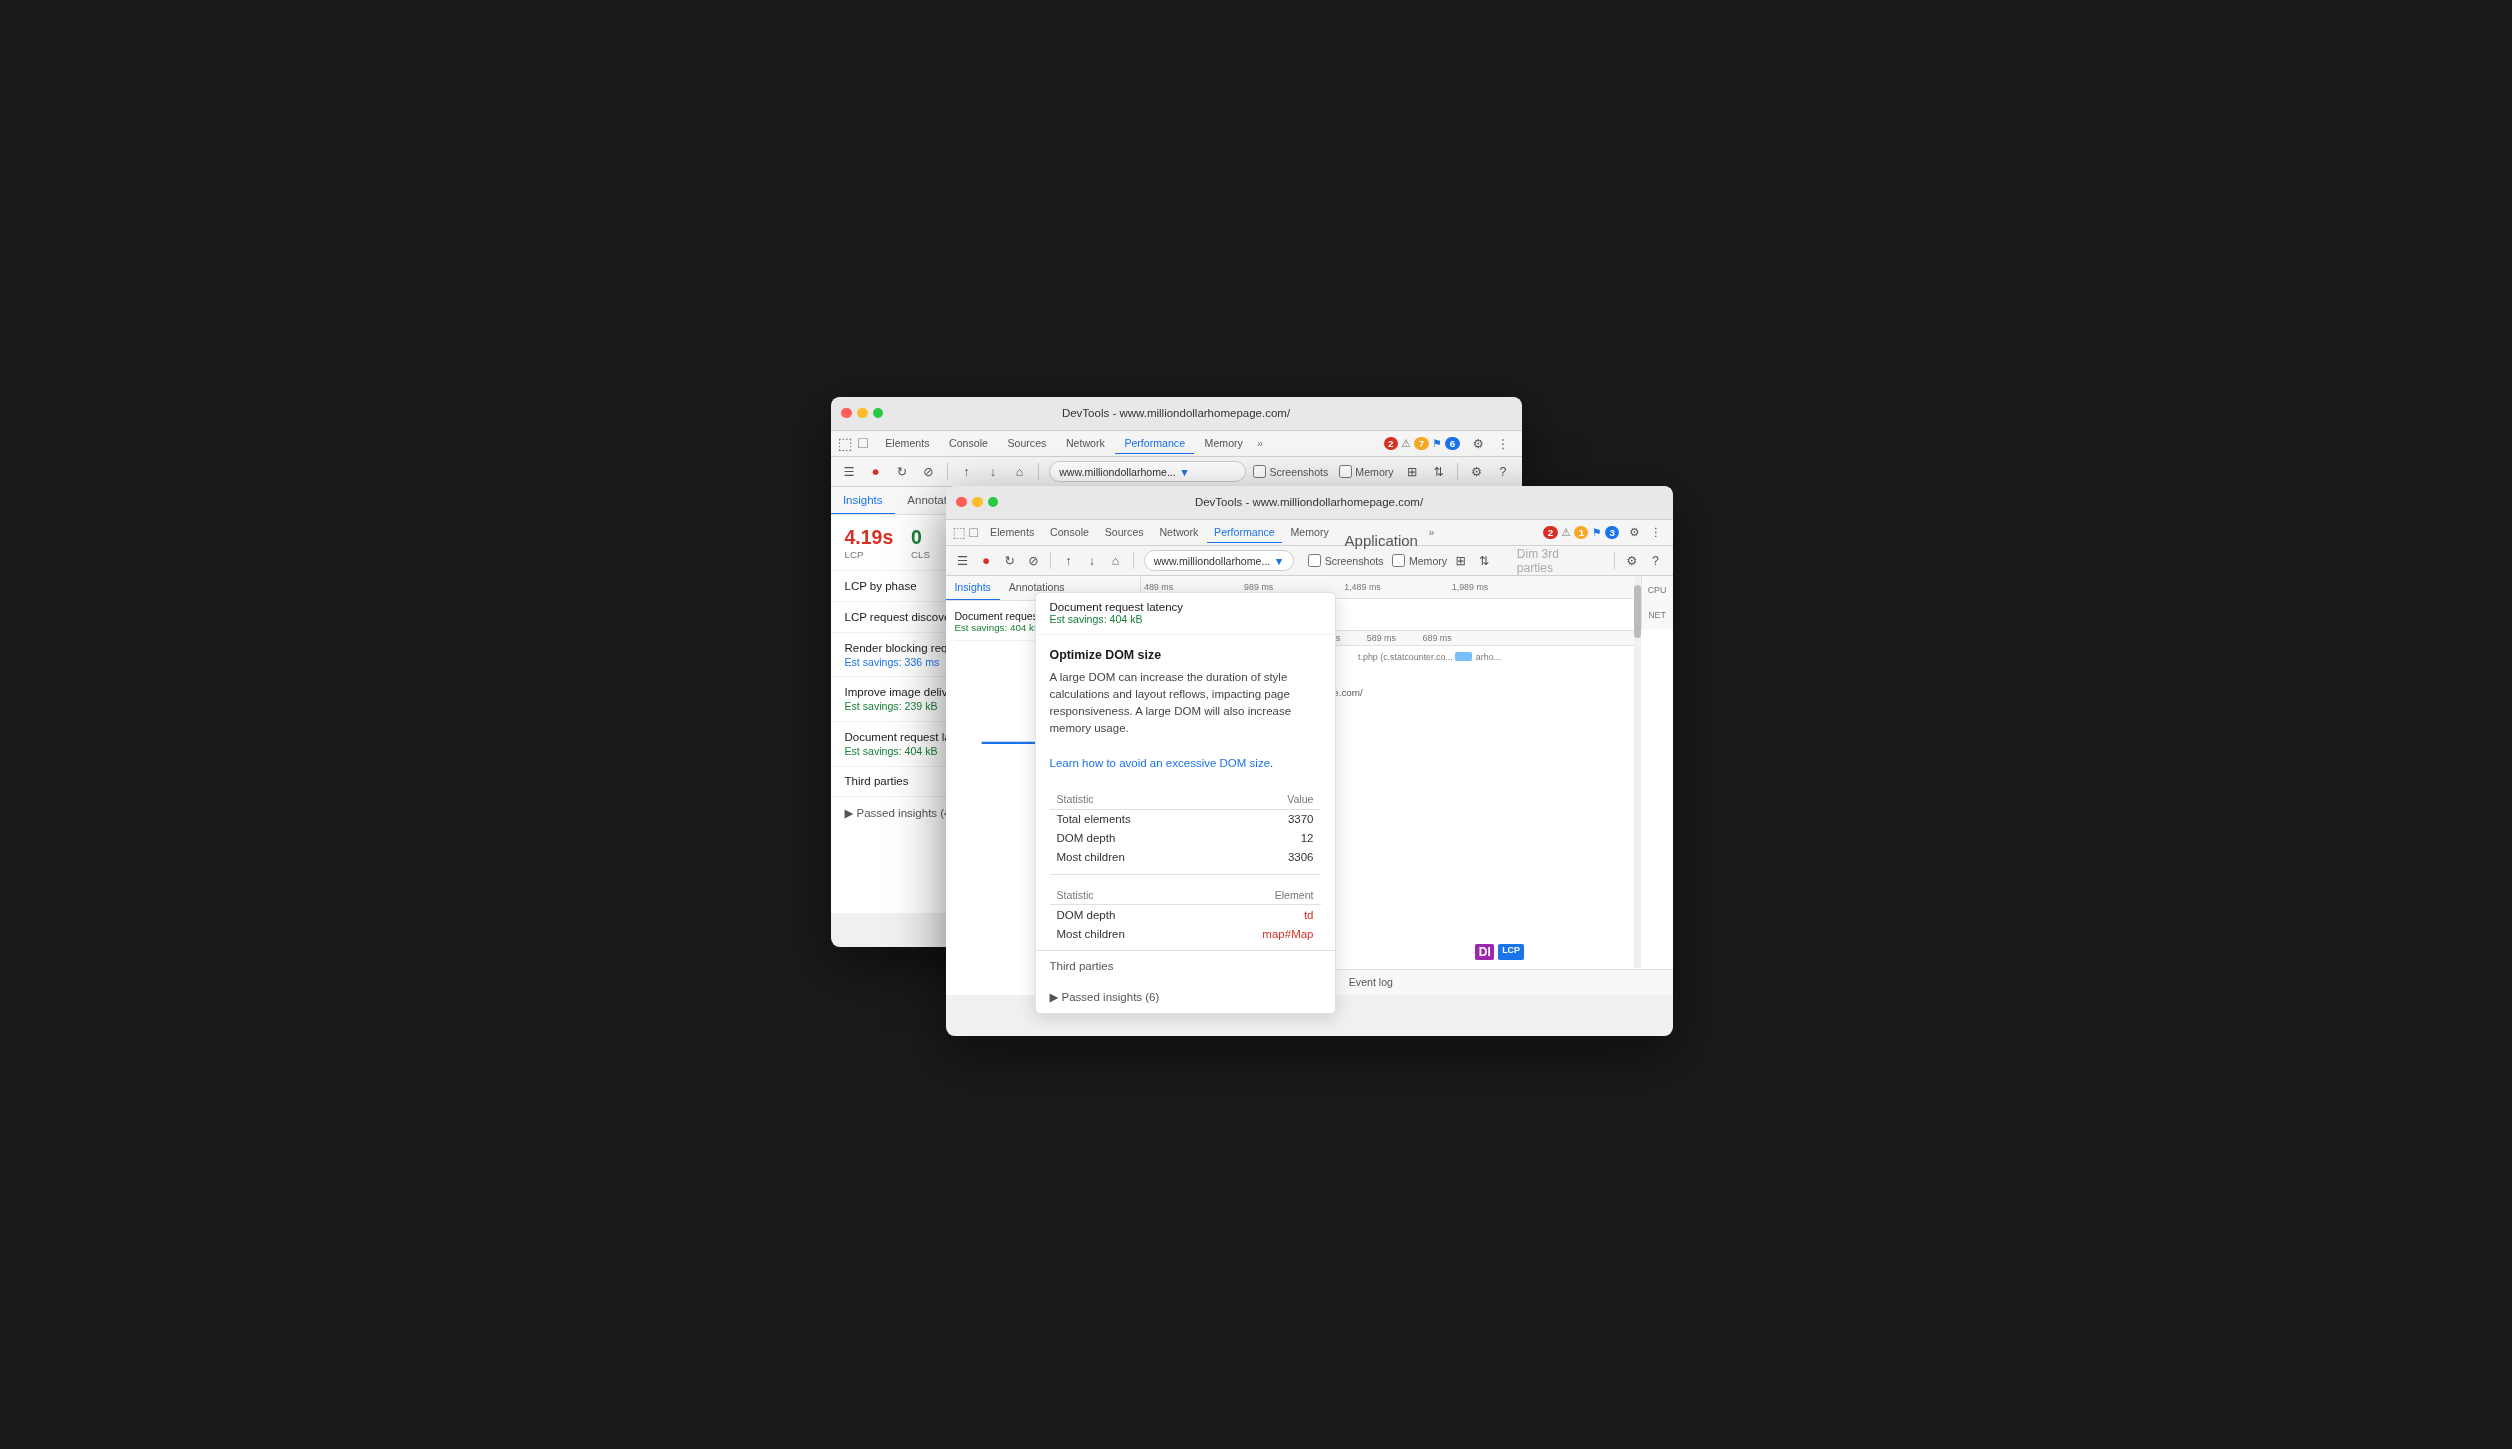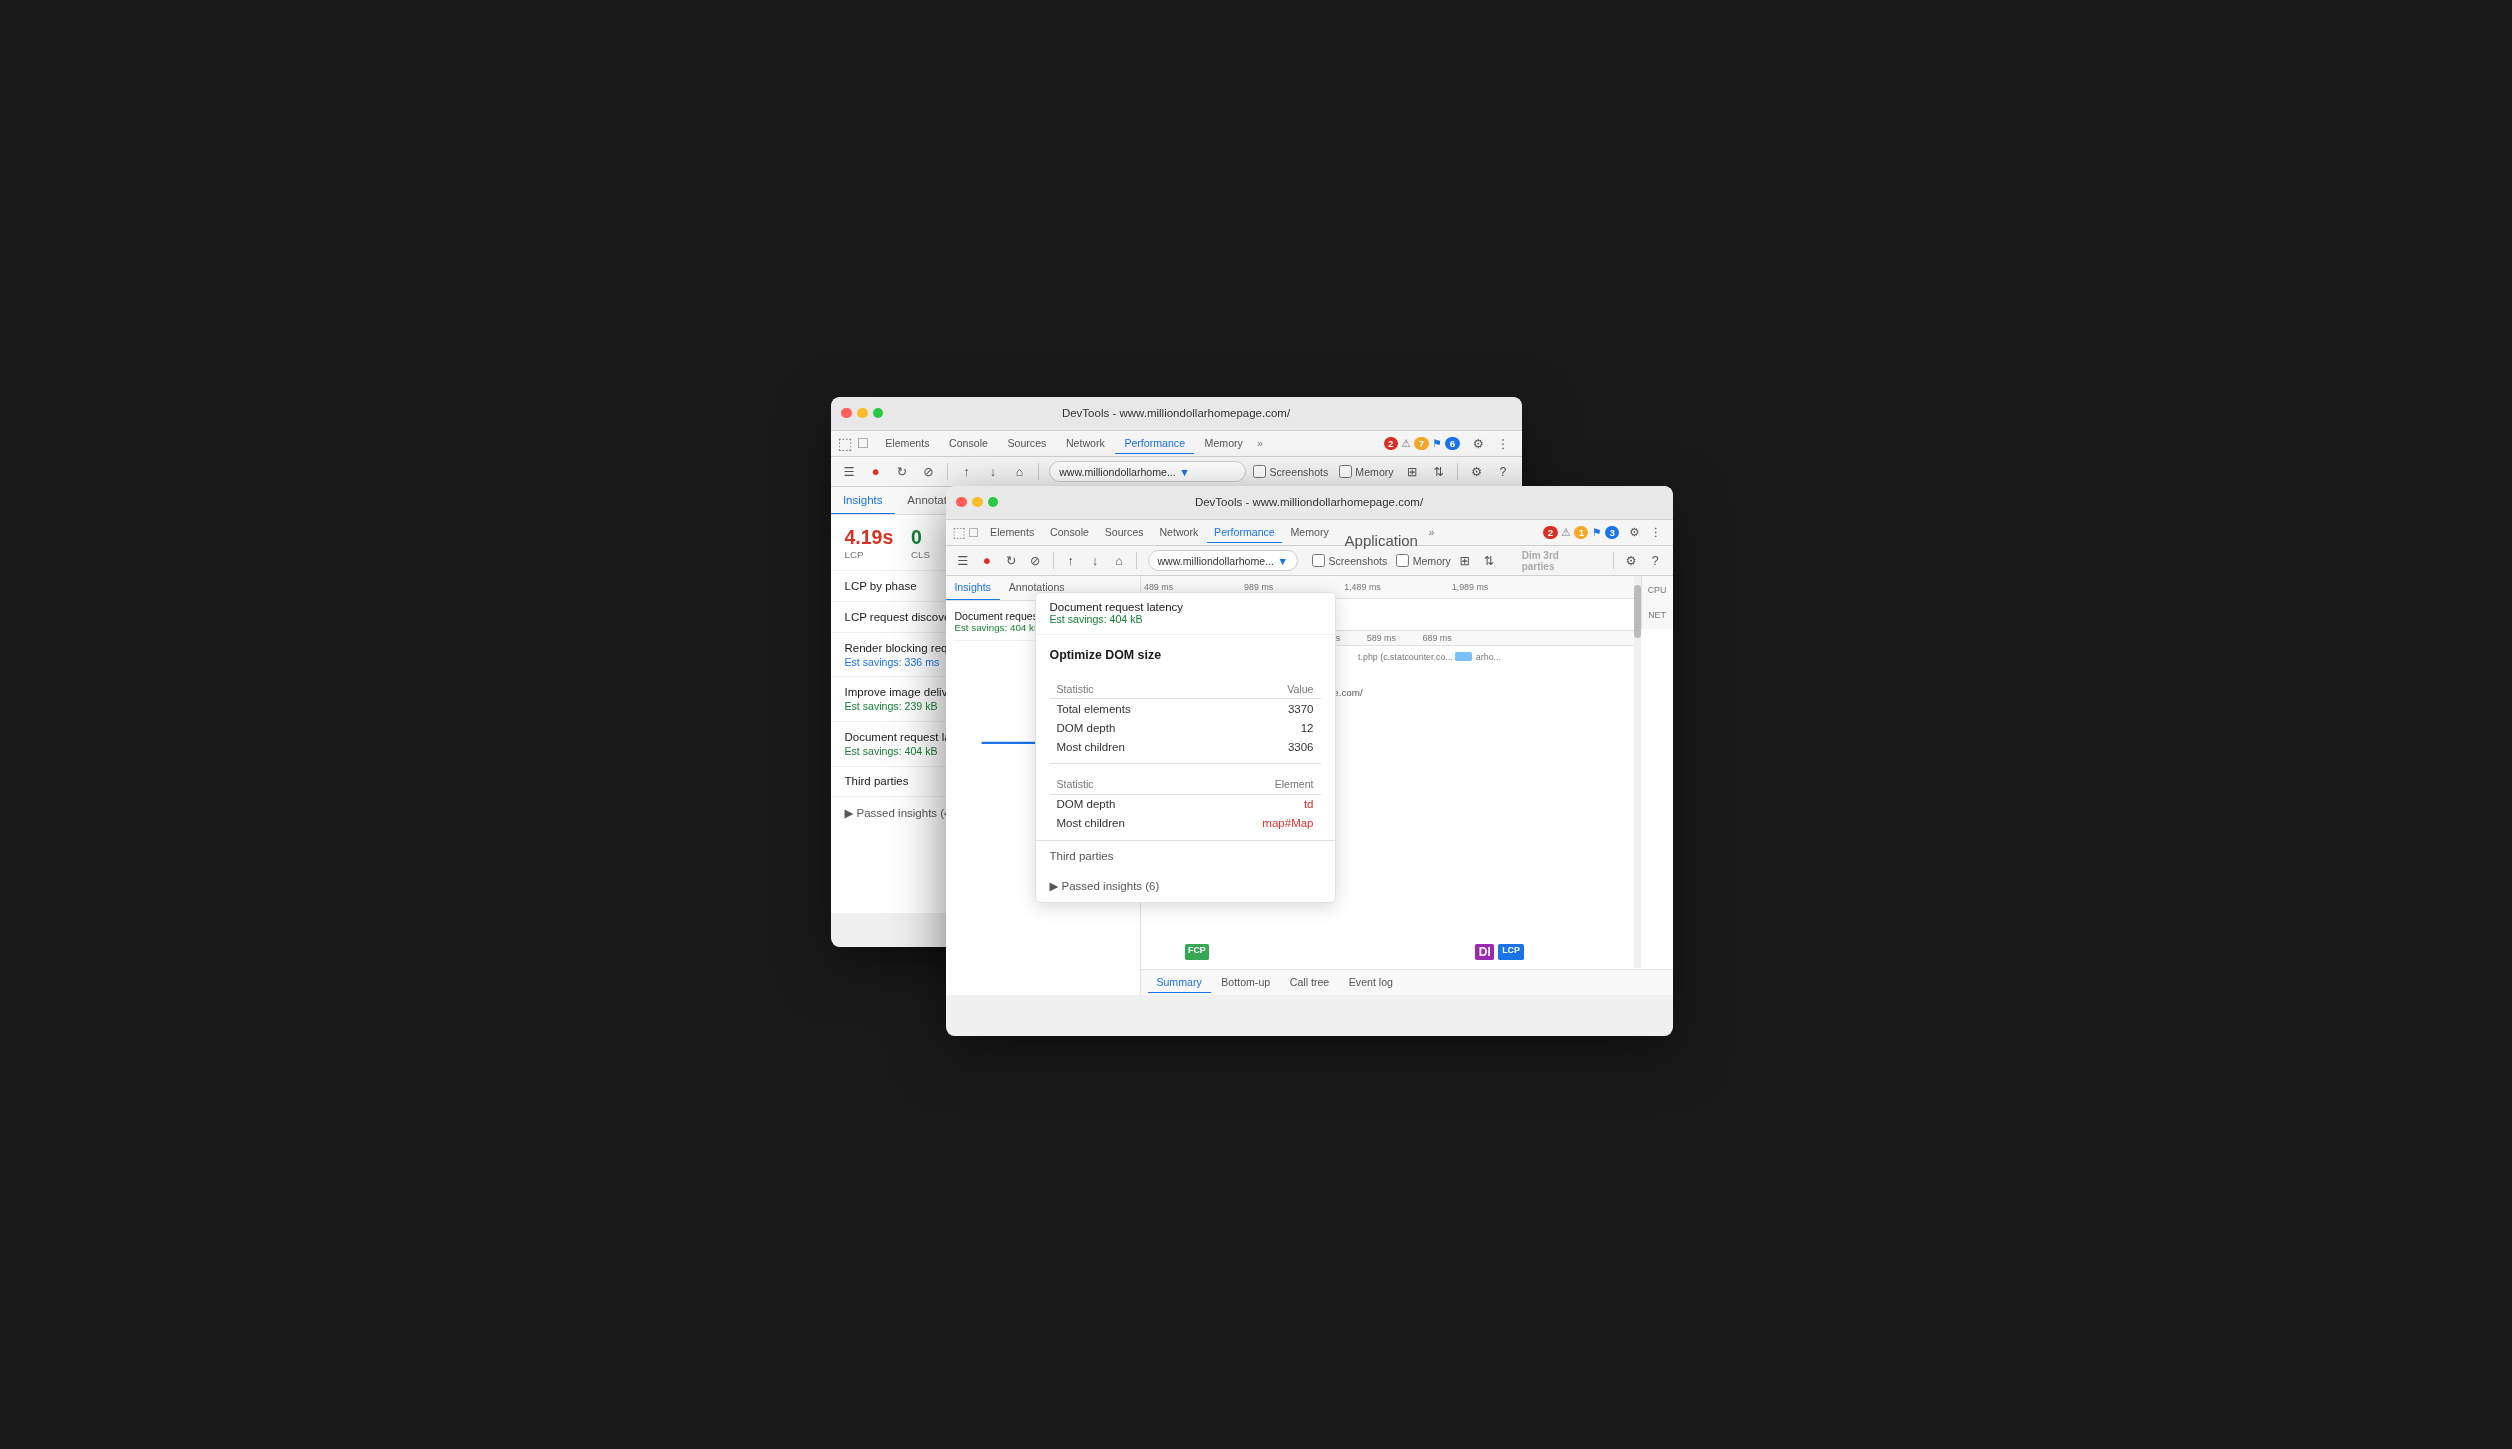--- a/index.html
+++ b/index.html
@@ -644,21 +644,21 @@
       <div class="checkbox-group" style="margin-left:7px;">
         <input type="checkbox" style="">
         <span>Screenshots</span>
       </div>
       <div class="checkbox-group" style="margin-left:5.3px;">
         <input type="checkbox" style="">
         <span>Memory</span>
       </div>
       <span class="toolbar-btn">⊞</span>
       <span class="toolbar-btn">⇅</span>
-      <span style="font-size:10px; color:#aaa; margin:0 19px;font-weight:bold;">Dim 3rd parties</span>
+      <span style="font-size:12px; color:#aaa; margin:0 19px;">Dim 3rd parties</span>
       <span class="toolbar-sep"></span>
       <span class="toolbar-btn">⚙</span>
       <span class="toolbar-btn">?</span>
     </div>
 
     <div class="content-area" style="height: calc(100% - 131px); position:relative;">
 
       <div class="insights-panel" style="width:195px; z-index:1; position:relative;">
         <div class="insights-tabs">
           <span class="insights-tab active" style="font-size:10.6px; padding:5.3px 8.9px;">Insights</span>
@@ -768,20 +768,25 @@
 
     <div class="dom-popup" style="top:106px; left:89px; z-index:200;">
 
       <div style="padding:8.9px 14px; border-bottom:0.9px solid #f0f0f0; cursor:pointer;">
         <div style="font-size:11.5px; font-weight:500; color:#1a1a1a;">Document request latency</div>
         <div style="font-size:10.6px; color:#188038;">Est savings: 404 kB</div>
       </div>
 
       <div style="padding:12.4px 14px 0;">
         <div class="dom-popup-header" style="padding:0 0 7px;">Optimize DOM size</div>
+        <div class="dom-popup-body" style="padding:0 0 7px;">
+          <span>A large DOM can increase the duration of style calculations and layout reflows, impacting page responsiveness. A large DOM will also increase memory usage.</span>
+          <br><br>
+          <a href="#" class="dom-popup-link">Learn how to avoid an excessive DOM size</a><span>.</span>
+        </div>
 
         <table class="dom-popup-table">
           <thead>
             <tr>
               <th>Statistic</th>
               <th>Value</th>
             </tr>
           </thead>
           <tbody>
             <tr>

